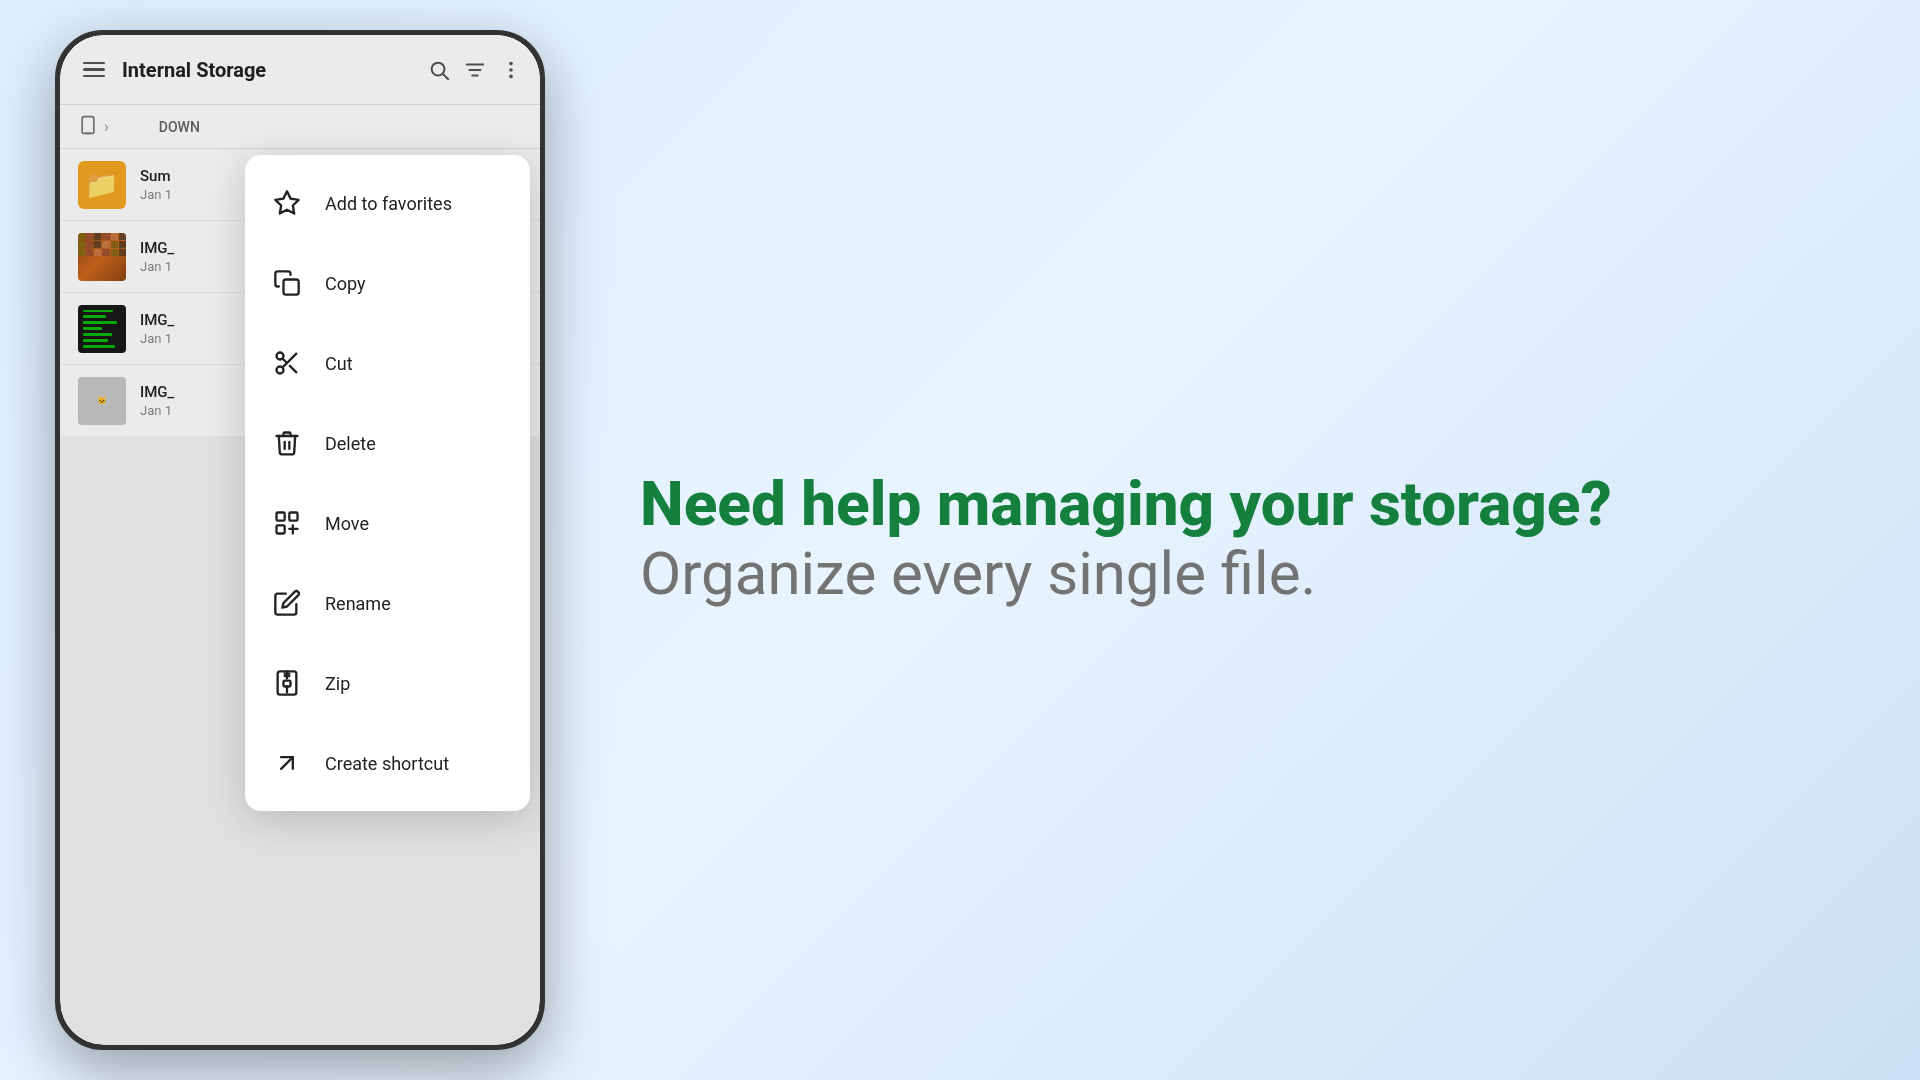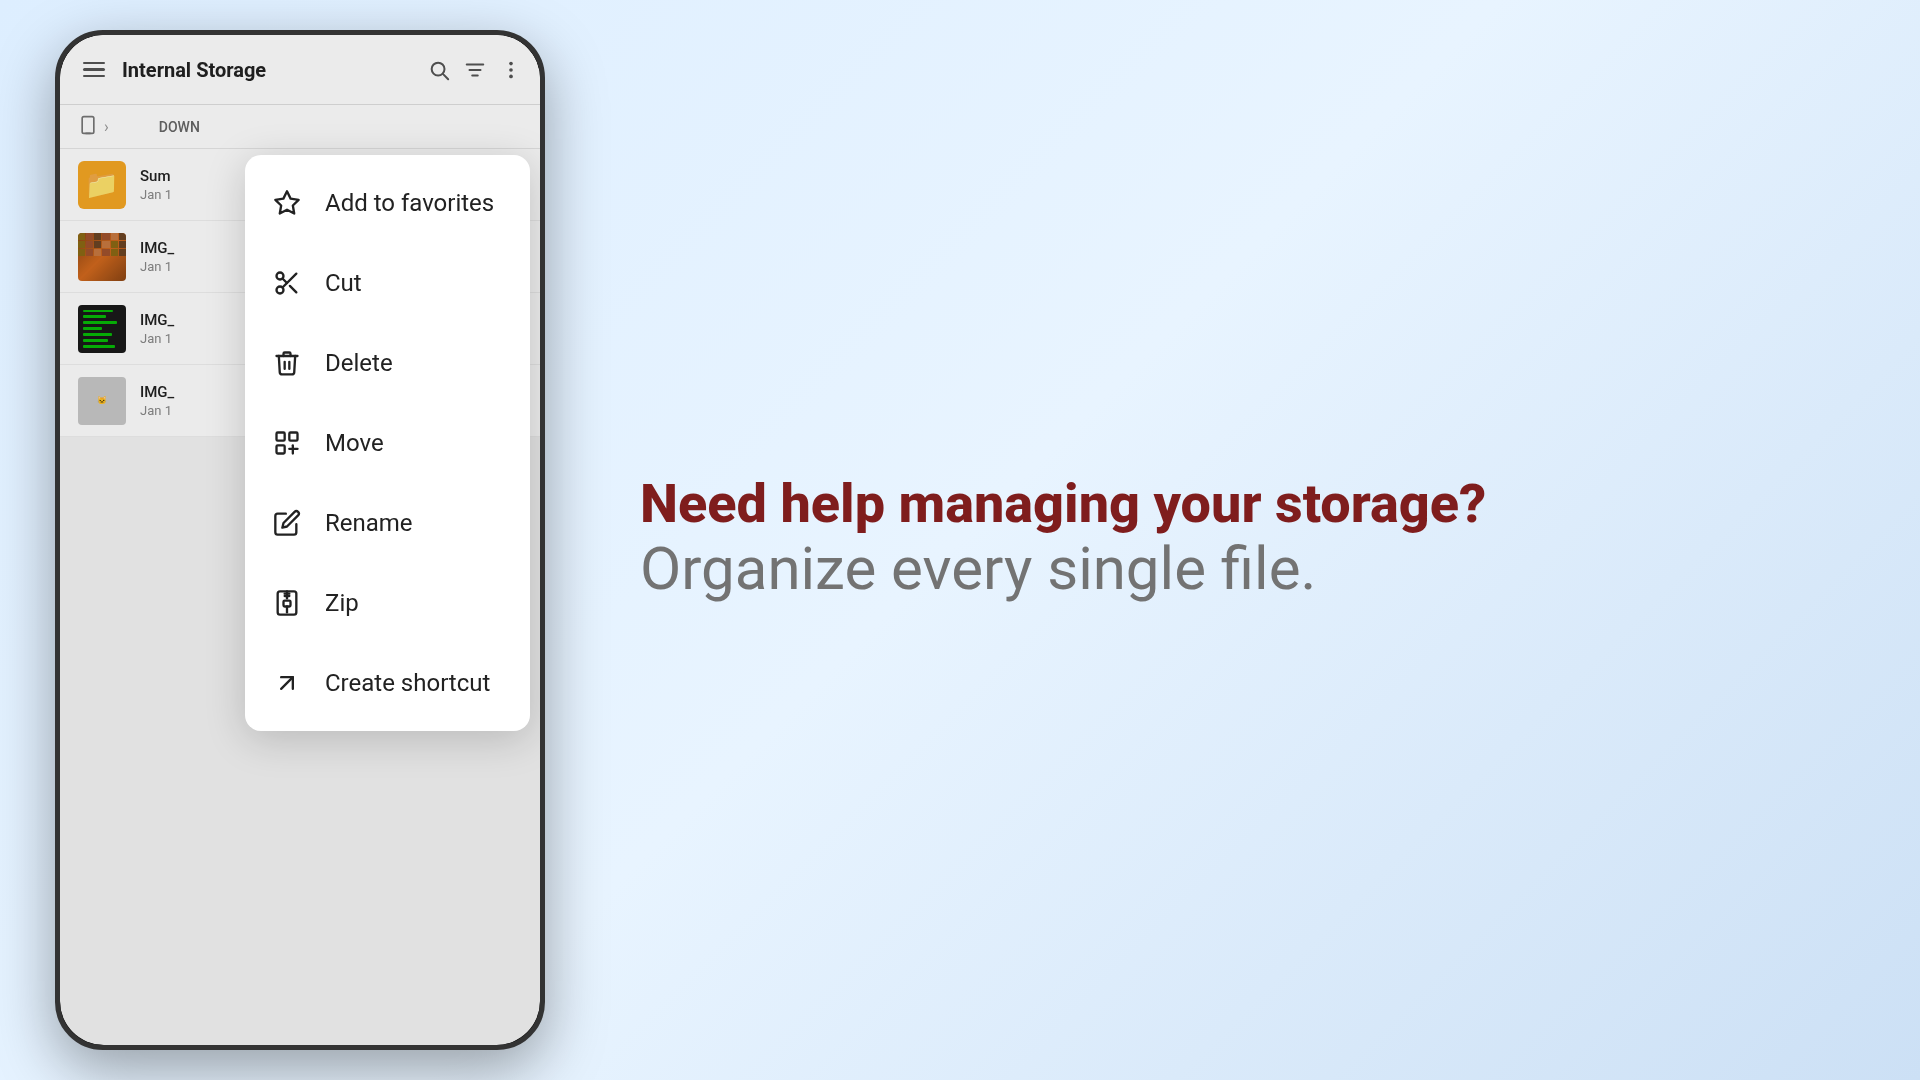--- a/index.html
+++ b/index.html
@@ -16,23 +16,23 @@
     
     .right-content {
       position: absolute;
       left: 640px;
       top: 50%;
       transform: translateY(-50%);
       right: 80px;
     }
 
     .headline {
-      font-size: 54px;
+      font-size: 62px;
       font-weight: 800;
-      color: #7f1d1d;
+      color: #15803d;
       line-height: 1.1;
     }
 
     .subheadline {
       font-size: 60px;
       font-weight: 400;
       color: #737373;
       line-height: 1.2;
     }
 
@@ -253,21 +253,21 @@
       justify-content: center;
       flex-shrink: 0;
     }
 
     .menu-icon svg {
       width: 28px;
       height: 28px;
     }
 
     .menu-label {
-      font-size: 24px;
+      font-size: 18px;
       color: #222;
       font-weight: 400;
     }
 
     
     .mosaic {
       display: grid;
       grid-template-columns: repeat(6, 1fr);
       grid-template-rows: repeat(6, 1fr);
       width: 100%;
@@ -427,20 +427,29 @@
 
         <div class="menu-item">
           <div class="menu-icon">
             <svg viewBox="0 0 24 24" fill="none" stroke="#222" stroke-width="2" stroke-linejoin="round">
               <polygon points="12,2 15.09,8.26 22,9.27 17,14.14 18.18,21.02 12,17.77 5.82,21.02 7,14.14 2,9.27 8.91,8.26"></polygon>
             </svg>
           </div>
           <div class="menu-label">Add to favorites</div>
         </div>
 
+        <div class="menu-item">
+          <div class="menu-icon">
+            <svg viewBox="0 0 24 24" fill="none" stroke="#222" stroke-width="2" stroke-linecap="round" stroke-linejoin="round">
+              <rect x="9" y="9" width="13" height="13" rx="2"></rect>
+              <path d="M5 15H4a2 2 0 0 1-2-2V4a2 2 0 0 1 2-2h9a2 2 0 0 1 2 2v1"></path>
+            </svg>
+          </div>
+          <div class="menu-label">Copy</div>
+        </div>
 
         <div class="menu-item">
           <div class="menu-icon">
             <svg viewBox="0 0 24 24" fill="none" stroke="#222" stroke-width="2" stroke-linecap="round" stroke-linejoin="round">
               <circle cx="6" cy="6" r="3"></circle>
               <circle cx="6" cy="18" r="3"></circle>
               <line x1="20" y1="4" x2="8.12" y2="15.88"></line>
               <line x1="14.47" y1="14.48" x2="20" y2="20"></line>
               <line x1="8.12" y1="8.12" x2="12" y2="12"></line>
             </svg>

